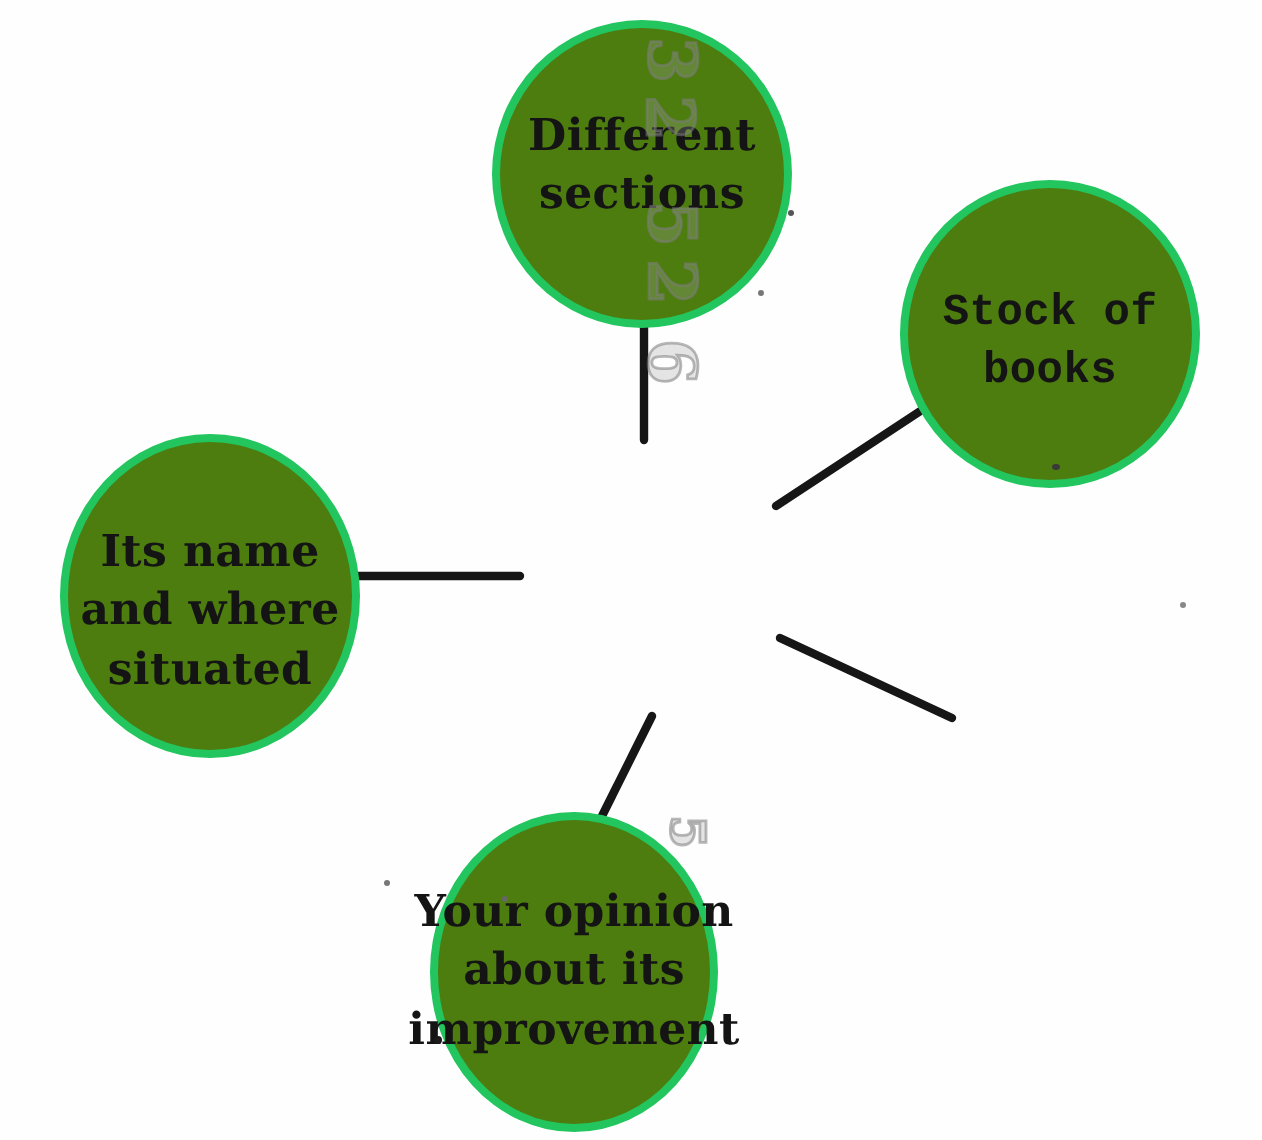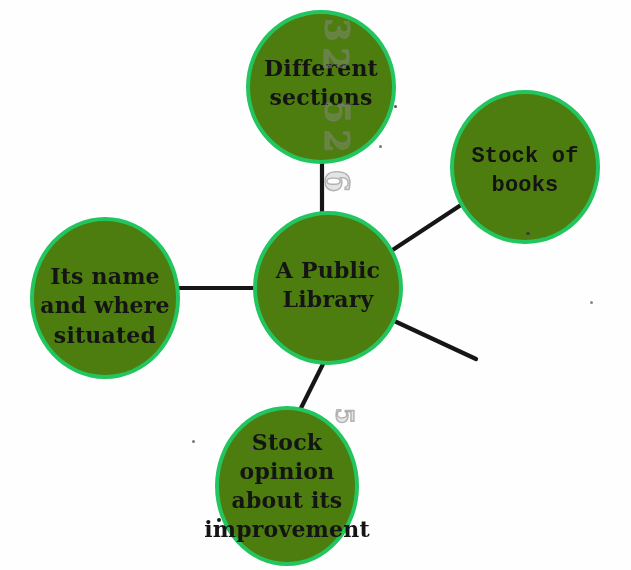--- a/index.html
+++ b/index.html
@@ -57,38 +57,34 @@
 <div id="page">
 
   <svg id="edges" width="631" height="570" viewBox="0 0 631 570">
     <line x1="322" y1="156" x2="322" y2="220" stroke="#161616" stroke-width="4.2" stroke-linecap="round"></line>
     <line x1="388" y1="253" x2="464" y2="203" stroke="#161616" stroke-width="4.2" stroke-linecap="round"></line>
     <line x1="390" y1="319" x2="476" y2="359" stroke="#161616" stroke-width="4.2" stroke-linecap="round"></line>
     <line x1="326" y1="358" x2="297" y2="416" stroke="#161616" stroke-width="4.2" stroke-linecap="round"></line>
     <line x1="174" y1="288" x2="260" y2="288" stroke="#161616" stroke-width="4.2" stroke-linecap="round"></line>
   </svg>
 
-  <div class="node center-node" style="left:253px;top:211px;width:150px;height:154px;">
-    <div class="label">A Public
-Library</div>
-  </div>
 
   <div class="node sections-node" style="left:246px;top:10px;width:150px;height:154px;">
     <div class="label">Different
 sections</div>
   </div>
 
   <div class="node stock-node" style="left:450px;top:90px;width:150px;height:154px;font-family:Liberation Mono, monospace;">
     <div class="label">Stock of
 books</div>
   </div>
 
 
   <div class="node opinion-node" style="left:215px;top:406px;width:144px;height:160px;">
-    <div class="label">Stock opinion
+    <div class="label">Your opinion
 about its
 improvement</div>
   </div>
 
   <div class="node name-node" style="left:30px;top:217px;width:150px;height:162px;">
     <div class="label">Its name
 and where
 situated</div>
   </div>
 

